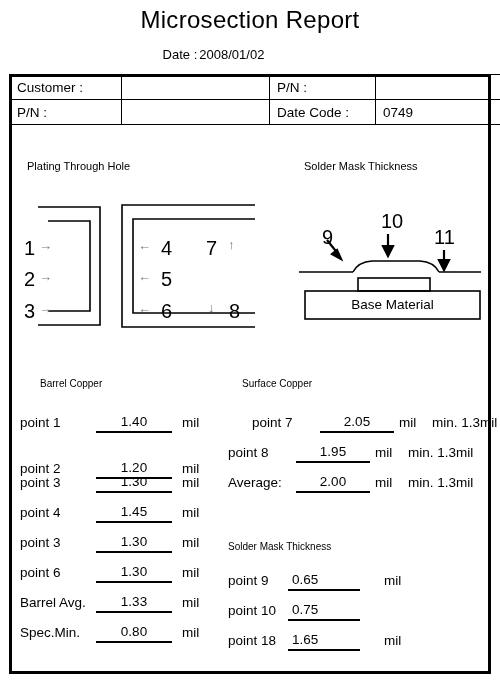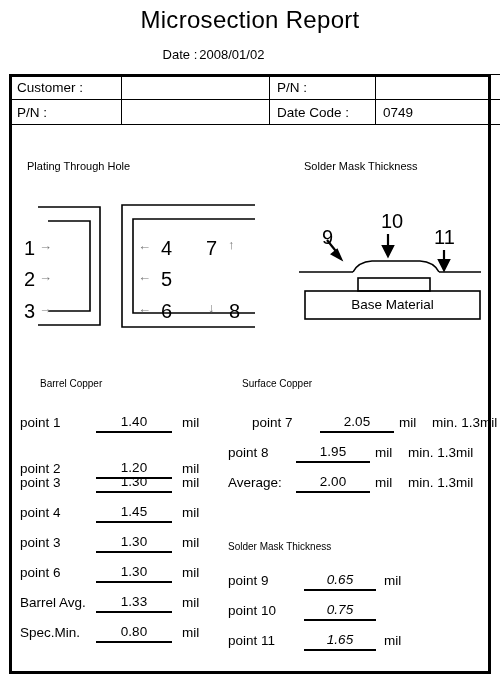--- a/index.html
+++ b/index.html
@@ -157,21 +157,21 @@
   
   .rcol { left: 228px; width: 264px; }
   .rcol .lbl { width: 74px; }
   .rcol .fld { left: 68px; width: 74px; text-align: center; }
   .rcol .unit { left: 147px; }
   .rcol .note { left: 180px; }
 
   
   .rcol2 { left: 228px; width: 264px; }
   .rcol2 .lbl { width: 76px; }
-  .rcol2 .fld { left: 76px; width: 72px; text-align: center; font-style: italic; }
+  .rcol2 .fld { left: 60px; width: 72px; text-align: left; }
   .rcol2 .unit { left: 156px; }
 </style>
 </head>
 <body>
 
 <div id="page">
 
   <div class="title">Microsection Report</div>
   <div class="date-line">
     <span class="date-label">Date :</span><span>2008/01/02</span>
@@ -366,20 +366,20 @@
       </div>
     <div class="unit">mil</div>
   </div>
   <div class="row rcol2" style="top:599px;">
     <div class="lbl">point 10</div>
     <div class="fld">
         <span>0.75</span>
       </div>
   </div>
   <div class="row rcol2" style="top:629px;">
-    <div class="lbl">point 11</div>
+    <div class="lbl">point 18</div>
     <div class="fld">
         <span>1.65</span>
       </div>
     <div class="unit">mil</div>
   </div>
 
 </div>
 
 </body></html>

